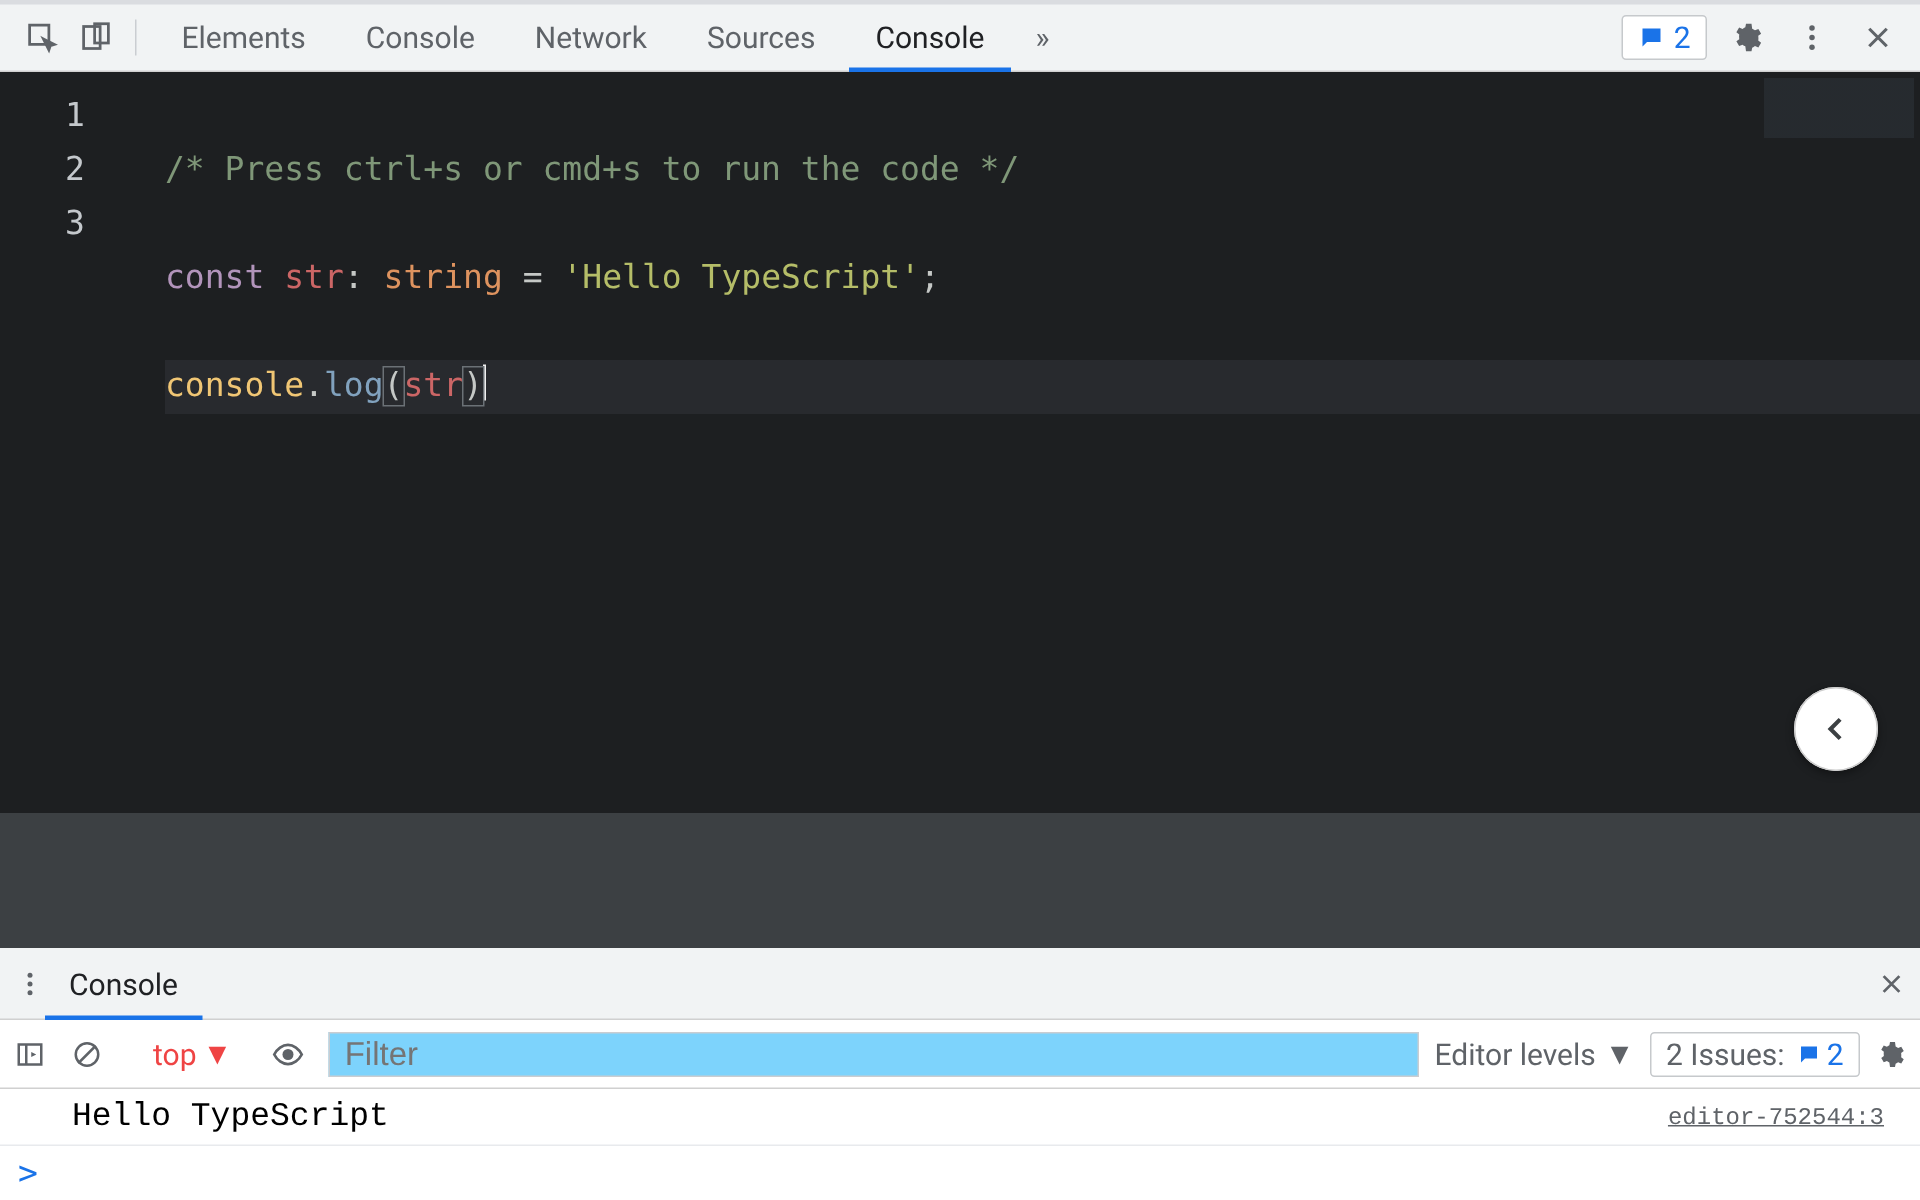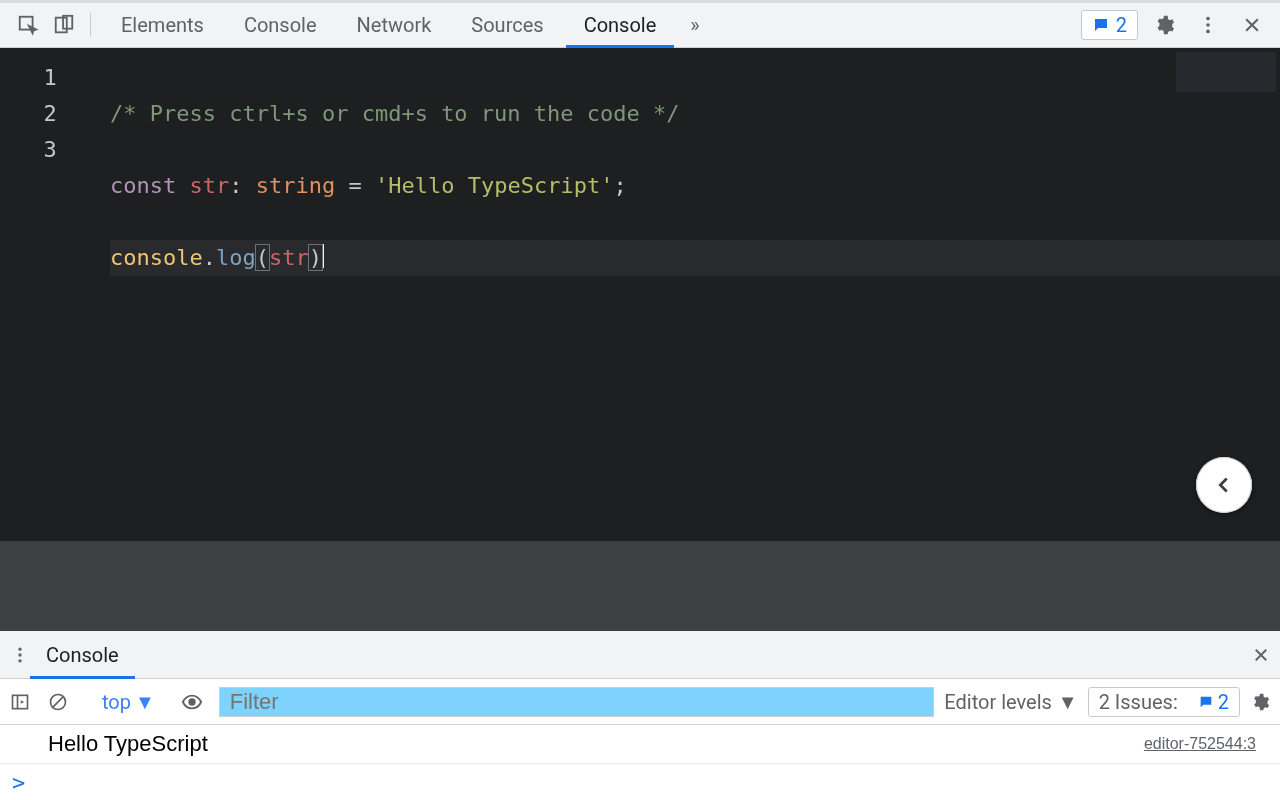--- a/index.html
+++ b/index.html
@@ -43,28 +43,28 @@
 .gap { height: 90px; background: #3c4043; }
 
 
 .drawer-header { display:flex; align-items:center; height:48px; border-bottom:1px solid #d0d0d0; padding:0 10px; background:#f1f3f4; }
 .drawer-tab { font-size:20px; color:#5f6368; padding:0 16px; height:100%; display:flex; align-items:center; position:relative; cursor:pointer; }
 .drawer-tab.active { color:#202124; }
 .drawer-tab.active::after { content:""; position:absolute; left:0; right:0; bottom:-1px; height:3px; background:#1a73e8; }
 
 
 .console-toolbar { display:flex; align-items:center; height:46px; border-bottom:1px solid #d0d0d0; padding:0 10px; gap:10px; background:#fff; }
-.context-select { display:flex; align-items:center; gap:4px; font-size:20px; color:#3b82f6; cursor:pointer; padding:0 6px; }
+.context-select { display:flex; align-items:center; gap:4px; font-size:20px; color:#ef4444; cursor:pointer; padding:0 6px; }
 .filter-input { flex:1; height:30px; border:1px solid #cacdd1; background:#7dd3fc; font-size:22px; padding:2px 10px; color:#5f6368; outline:none; }
 .levels { display:flex; align-items:center; gap:6px; font-size:20px; color:#5f6368; cursor:pointer; }
-.issues-box { display:flex; align-items:center; gap:20px; border:1px solid #c6c9cc; border-radius:3px; padding:2px 10px; font-size:20px; color:#5f6368; cursor:pointer; }
+.issues-box { display:flex; align-items:center; gap:8px; border:1px solid #c6c9cc; border-radius:3px; padding:2px 10px; font-size:20px; color:#5f6368; cursor:pointer; }
 .issues-box .blue { color:#1a73e8; display:flex; align-items:center; gap:4px; }
 
 
-.console-out { display:flex; align-items:center; justify-content:space-between; padding:6px 24px 6px 48px; font-family: Liberation Sans, sans-serif; font-size:22px; border-bottom:1px solid #e8eaed; }
+.console-out { display:flex; align-items:center; justify-content:space-between; padding:6px 24px 6px 48px; font-family: Liberation Mono, monospace; font-size:22px; border-bottom:1px solid #e8eaed; }
 .console-out .src { color:#5f6368; text-decoration:underline; cursor:pointer; font-size:16px; }
 .console-prompt { display:flex; align-items:center; height:36px; padding:0 12px; color:#1a73e8; font-size:22px; font-family: ui-monospace, Menlo, Consolas, monospace; }
 
 svg { display:block; }
 </style>
 </head>
 <body>
 <div class="root">
 
 <div class="topbar">

